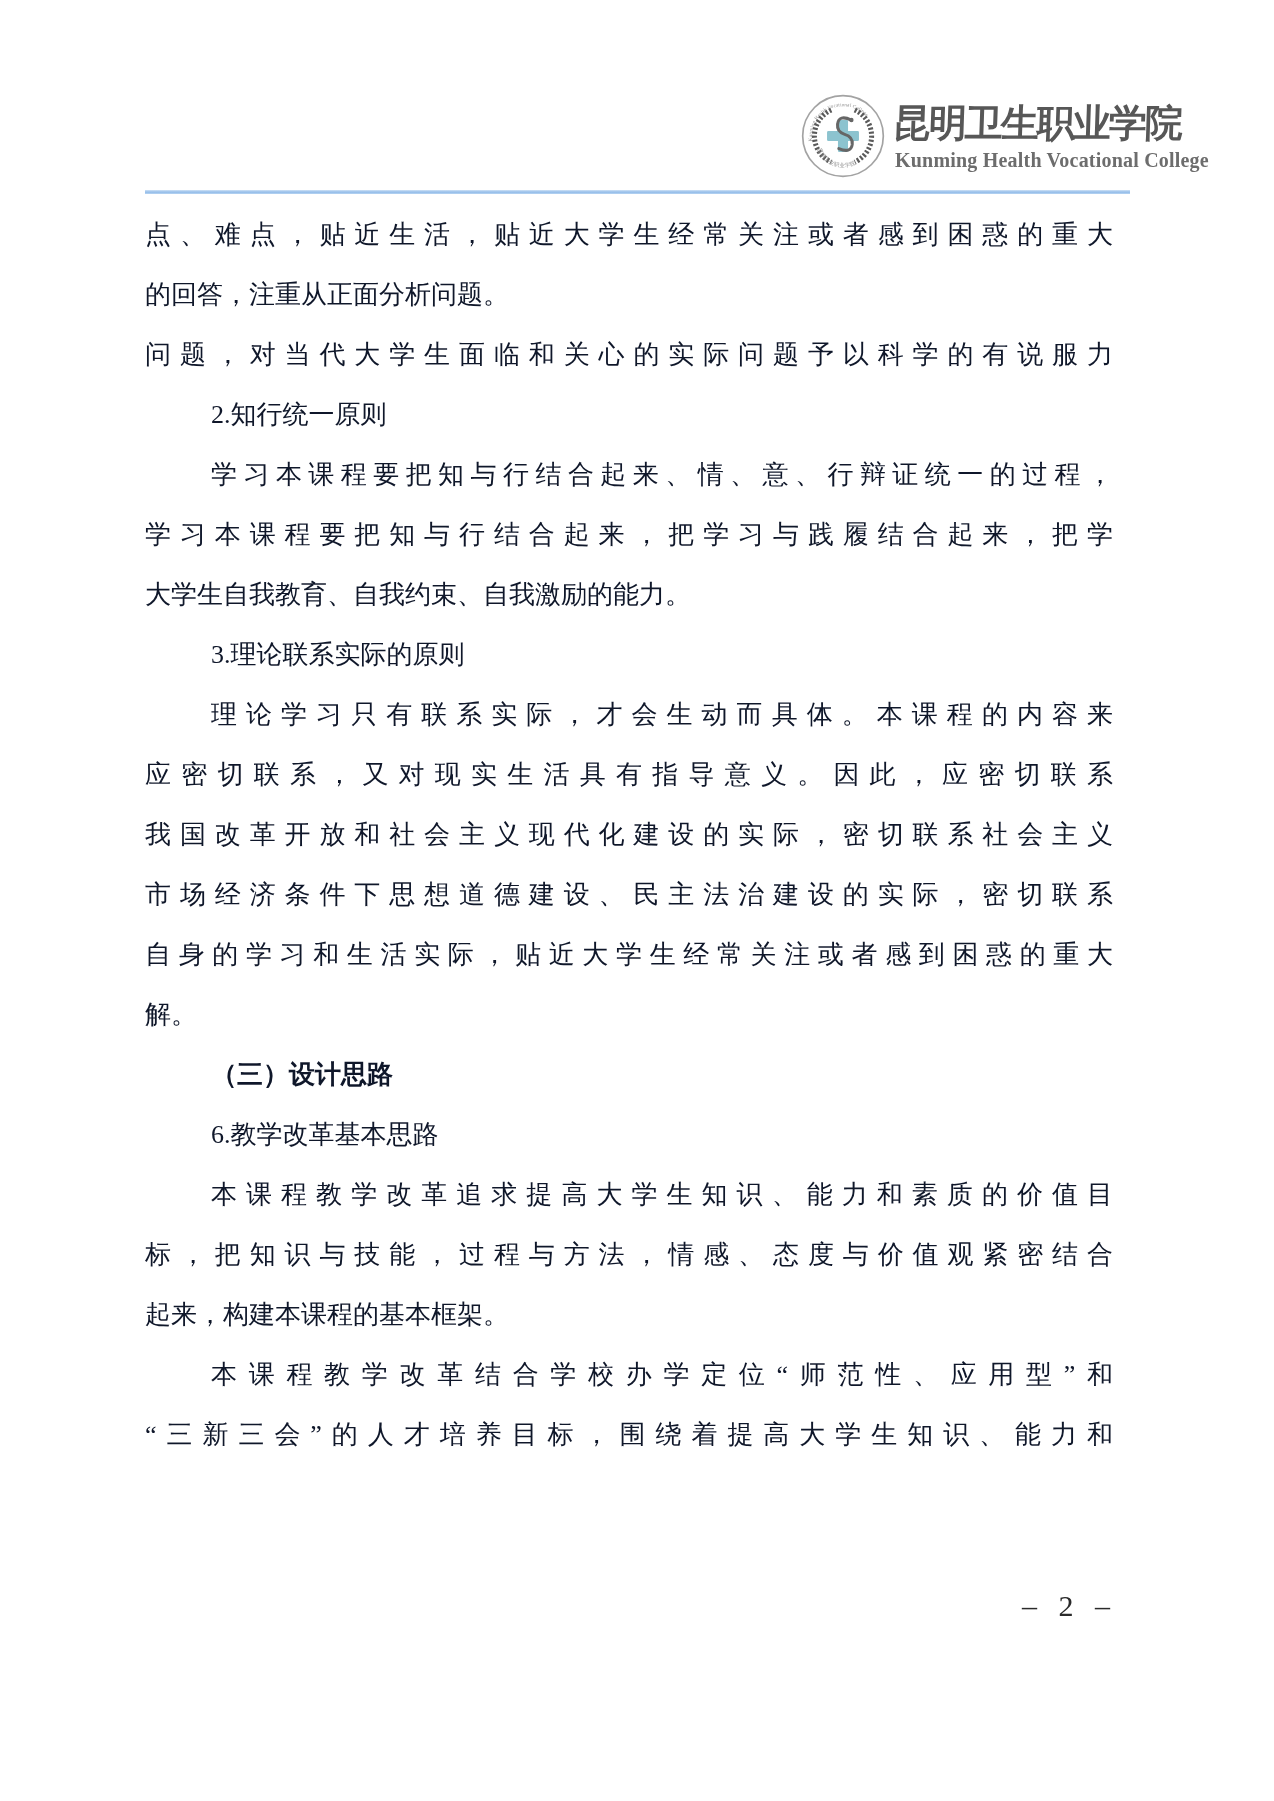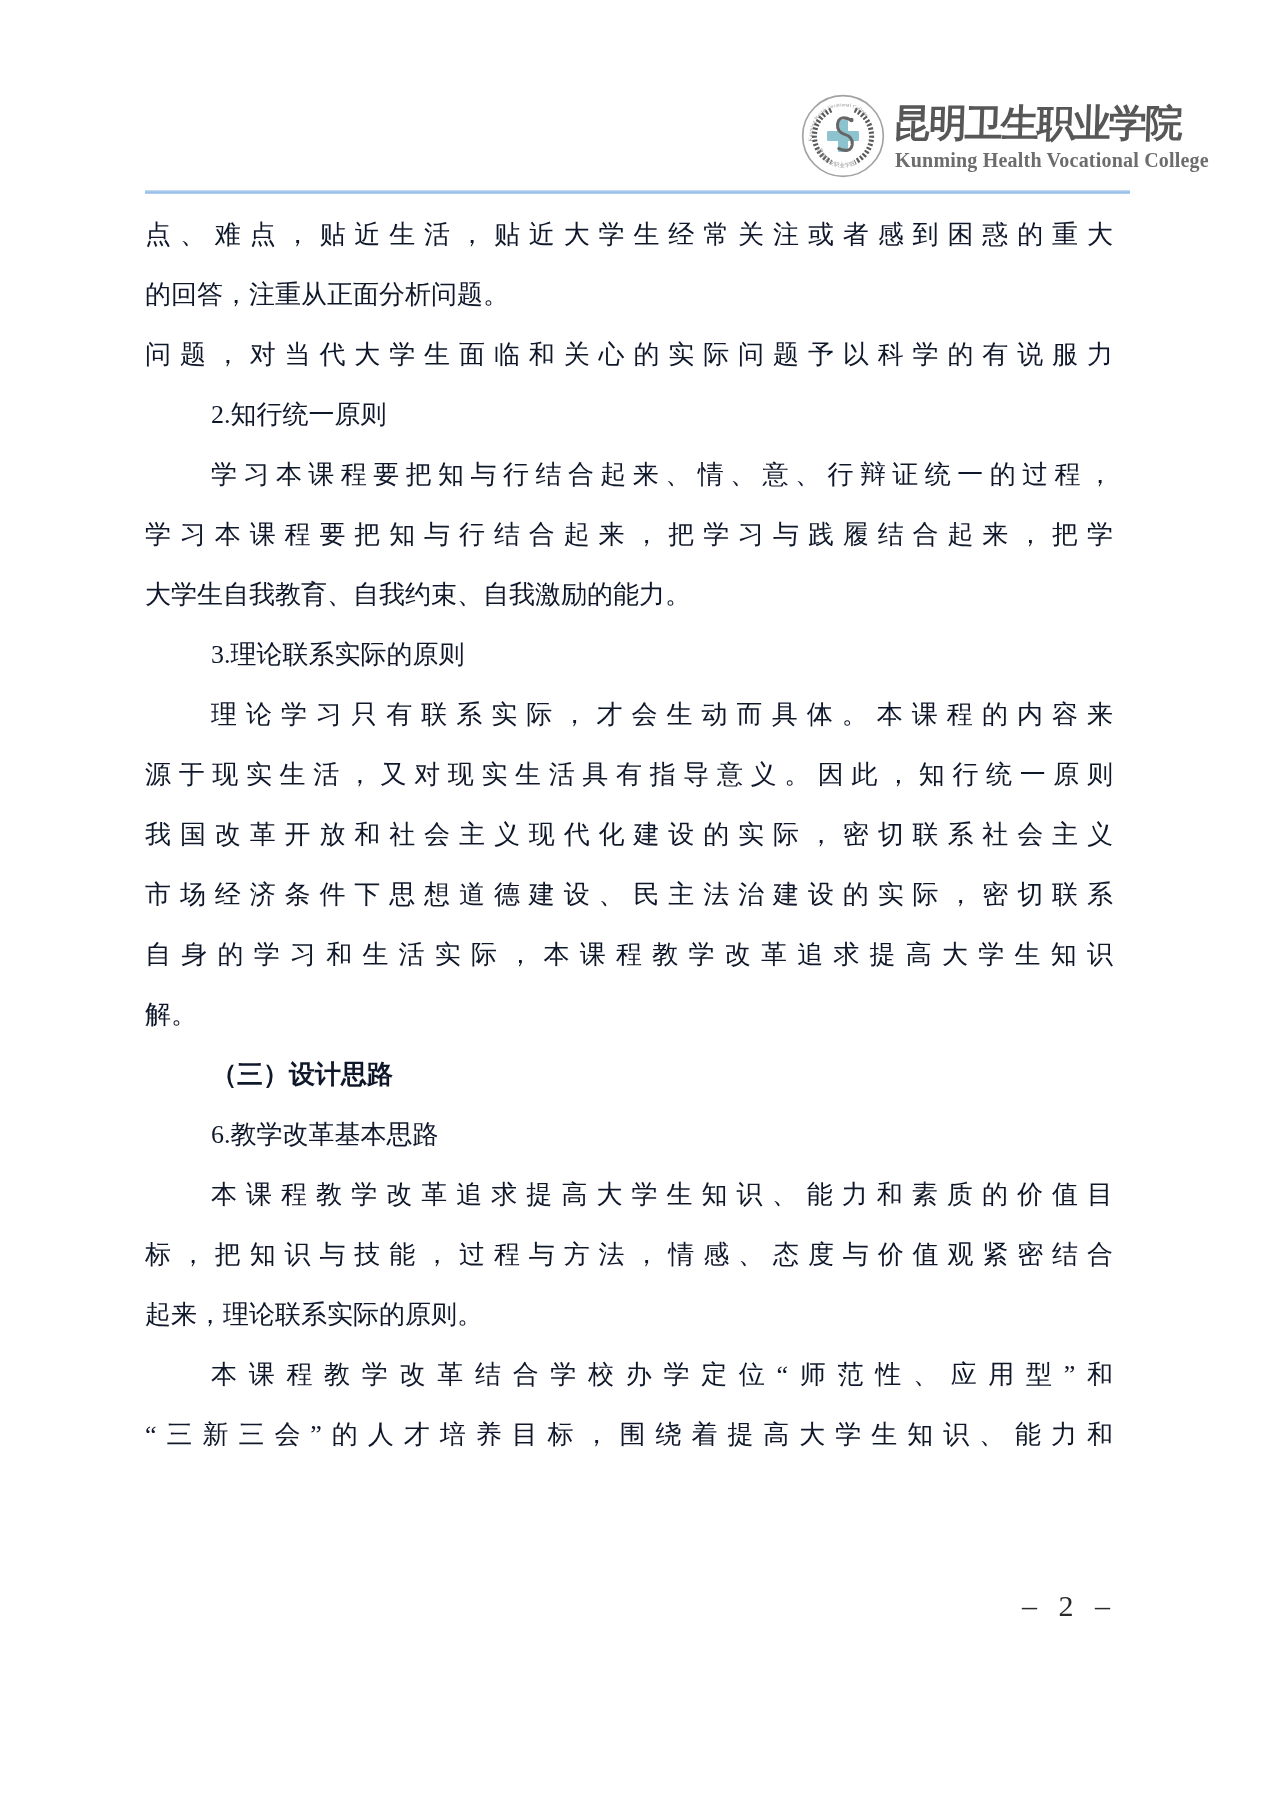--- a/index.html
+++ b/index.html
@@ -91,27 +91,27 @@
 <div class="doc">
   <div class="ln j">点、难点，贴近生活，贴近大学生经常关注或者感到困惑的重大</div>
   <div class="ln">的回答，注重从正面分析问题。</div>
   <div class="ln j">问题，对当代大学生面临和关心的实际问题予以科学的有说服力</div>
   <div class="ln i">2.知行统一原则</div>
   <div class="ln i j">学习本课程要把知与行结合起来、情、意、行辩证统一的过程，</div>
   <div class="ln j">学习本课程要把知与行结合起来，把学习与践履结合起来，把学</div>
   <div class="ln">大学生自我教育、自我约束、自我激励的能力。</div>
   <div class="ln i">3.理论联系实际的原则</div>
   <div class="ln i j">理论学习只有联系实际，才会生动而具体。本课程的内容来</div>
-  <div class="ln j">源于现实生活，又对现实生活具有指导意义。因此，知行统一原则</div>
+  <div class="ln j">应密切联系，又对现实生活具有指导意义。因此，应密切联系</div>
   <div class="ln j">我国改革开放和社会主义现代化建设的实际，密切联系社会主义</div>
   <div class="ln j">市场经济条件下思想道德建设、民主法治建设的实际，密切联系</div>
-  <div class="ln j">自身的学习和生活实际，本课程教学改革追求提高大学生知识</div>
+  <div class="ln j">自身的学习和生活实际，贴近大学生经常关注或者感到困惑的重大</div>
   <div class="ln">解。</div>
   <div class="ln i b">（三）设计思路</div>
   <div class="ln i">6.教学改革基本思路</div>
   <div class="ln i j">本课程教学改革追求提高大学生知识、能力和素质的价值目</div>
   <div class="ln j">标，把知识与技能，过程与方法，情感、态度与价值观紧密结合</div>
-  <div class="ln">起来，理论联系实际的原则。</div>
+  <div class="ln">起来，构建本课程的基本框架。</div>
   <div class="ln i j">本课程教学改革结合学校办学定位“师范性、应用型”和</div>
   <div class="ln j">“三新三会”的人才培养目标，围绕着提高大学生知识、能力和</div>
 </div>
 
 <div class="pageno">– 2 –</div>
 
 </body></html>

